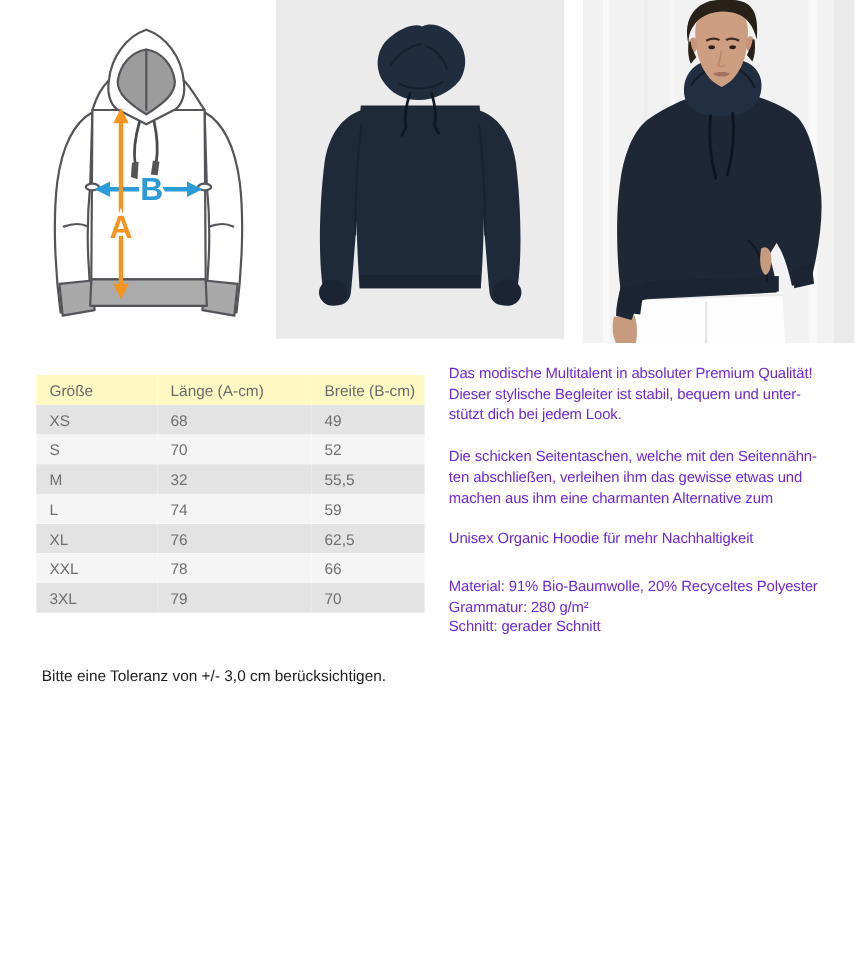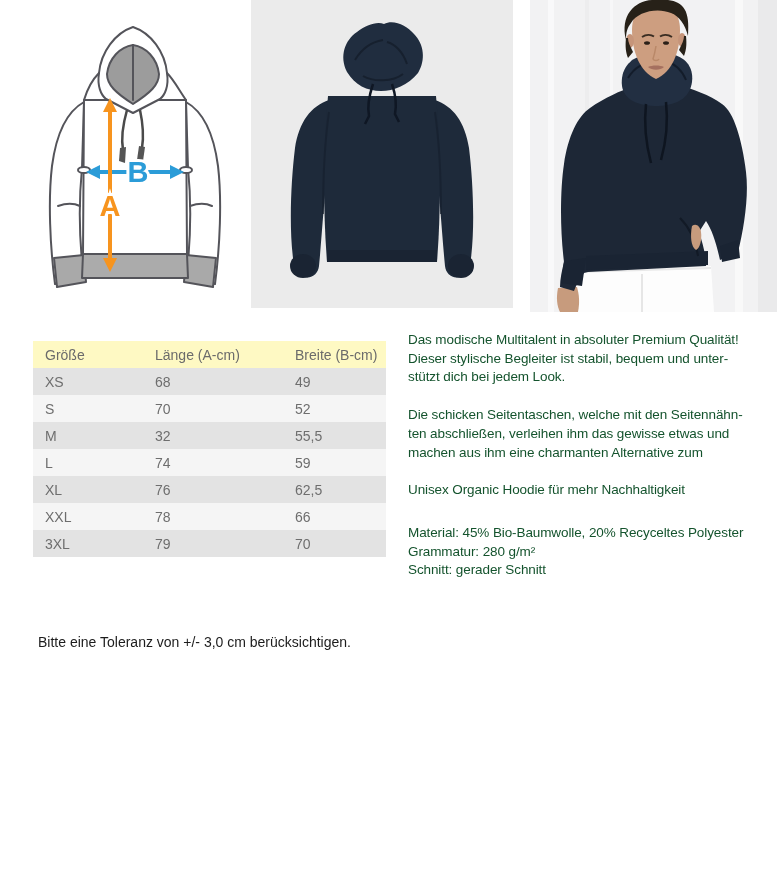--- a/index.html
+++ b/index.html
@@ -23,29 +23,29 @@
   table.size-table th, table.size-table td{
     height:27px;padding:0 0 0 12px;text-align:left;font-weight:normal;
     white-space:nowrap;overflow:hidden;
   }
   table.size-table thead th{background:#fef9c3;color:#6b6b6b;}
   table.size-table tbody tr:nth-child(odd){background:#e3e3e3;}
   table.size-table tbody tr:nth-child(even){background:#f5f5f5;}
 
   .description{
     position:absolute;left:408px;top:331px;width:340px;
-    font-size:13.5px;line-height:18.7px;color:#14532d;letter-spacing:-0.1px;
+    font-size:13.5px;line-height:18.7px;color:#6d28d9;letter-spacing:-0.1px;
   }
   .description .par{margin:0 0 19px 0;}
   .description .line{white-space:nowrap;}
   .description .heading{font-weight:normal;margin:0 0 24px 0;white-space:nowrap;}
 
   .tolerance{
     position:absolute;left:38px;top:606px;
-    font-size:14px;color:#1c1c1c;white-space:nowrap;margin-top:28px;
+    font-size:14px;color:#1c1c1c;white-space:nowrap;
   }
 </style>
 </head>
 <body>
 
 <div class="canvas">
 
   <div class="photo photo-diagram">
     <svg width="250" height="310" viewBox="0 0 250 310">
       <g stroke="#54545a" stroke-width="2" fill="#ffffff" stroke-linejoin="round" stroke-linecap="round">
@@ -253,21 +253,21 @@
       <div class="line">Dieser stylische Begleiter ist stabil, bequem und unter-</div>
       <div class="line">stützt dich bei jedem Look.</div>
     </div>
     <div class="par">
       <div class="line">Die schicken Seitentaschen, welche mit den Seitennähn-</div>
       <div class="line">ten abschließen, verleihen ihm das gewisse etwas und</div>
       <div class="line">machen aus ihm eine charmanten Alternative zum</div>
     </div>
     <div class="heading">Unisex Organic Hoodie für mehr Nachhaltigkeit</div>
     <div class="par specs">
-      <div class="line">Material: 45% Bio-Baumwolle, 20% Recyceltes Polyester</div>
+      <div class="line">Material: 91% Bio-Baumwolle, 20% Recyceltes Polyester</div>
       <div class="line">Grammatur: 280 g/m²</div>
       <div class="line">Schnitt: gerader Schnitt</div>
     </div>
   </div>
 
   <div class="tolerance">Bitte eine Toleranz von +/- 3,0 cm berücksichtigen.</div>
 
 </div>
 
 </body></html>

